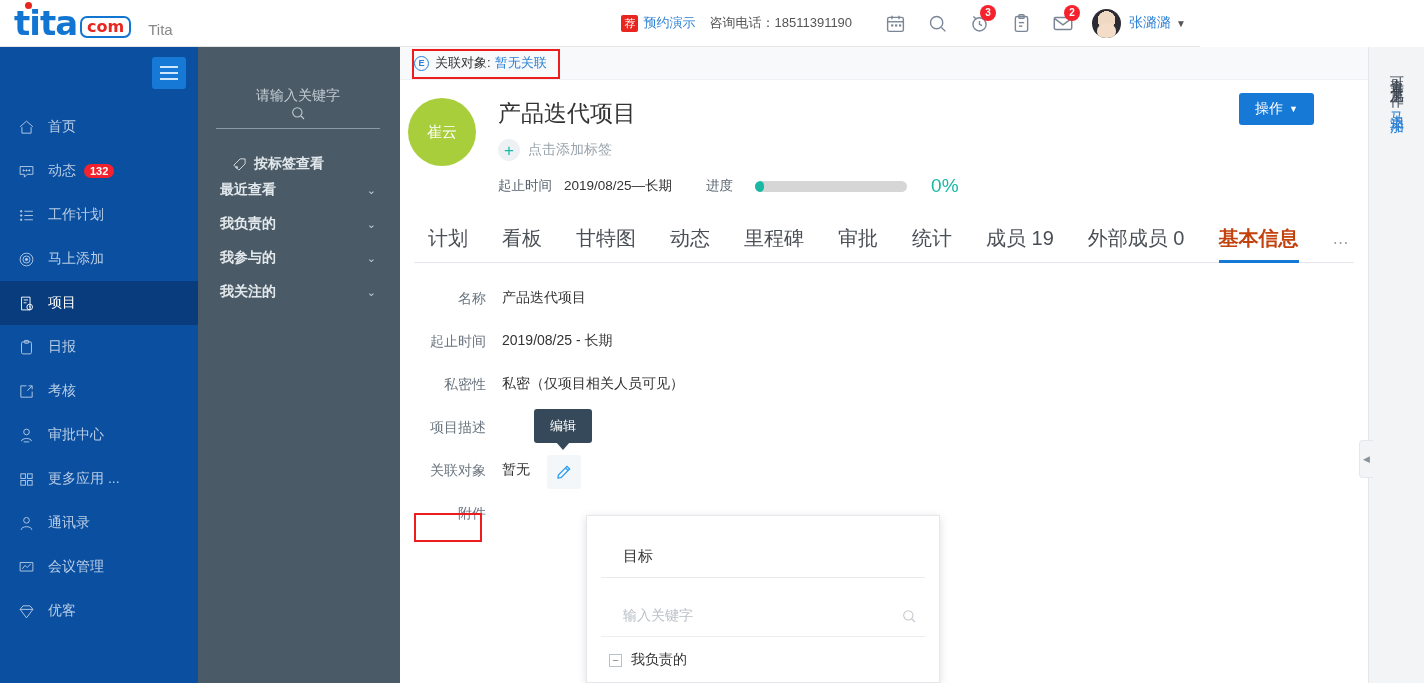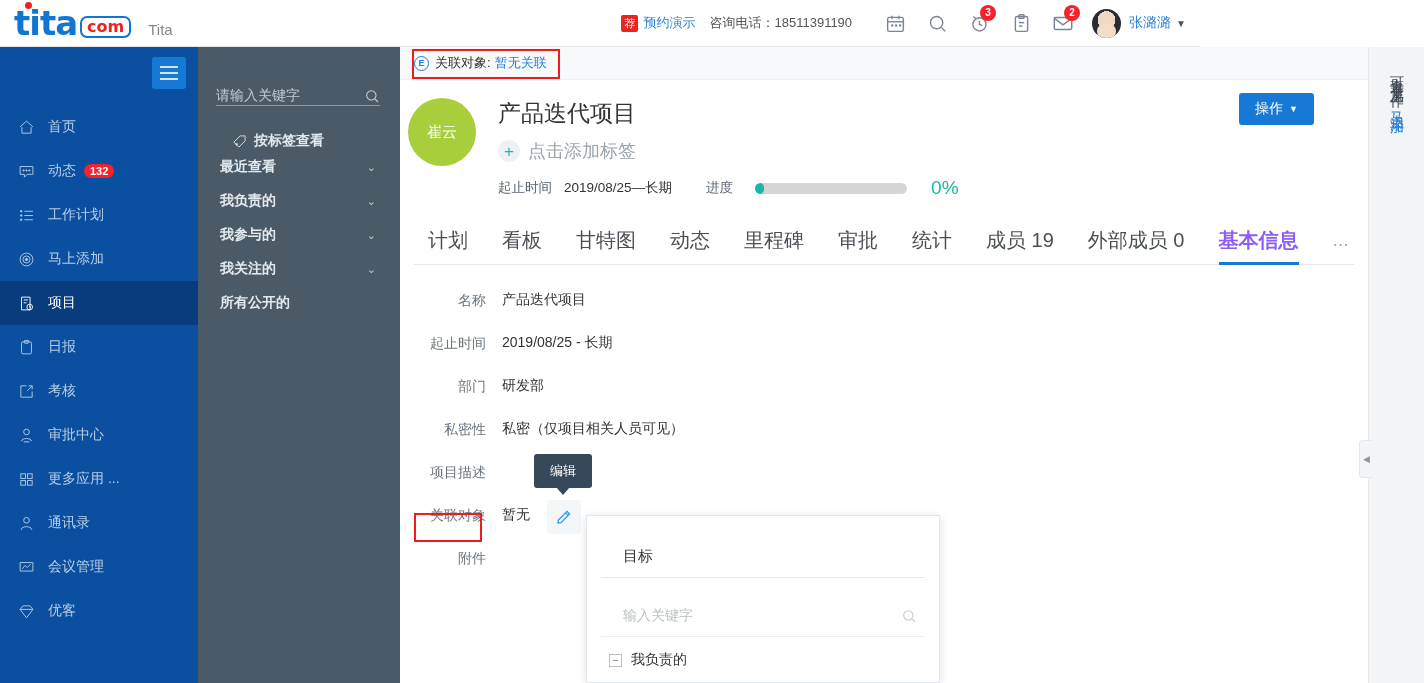--- a/index.html
+++ b/index.html
@@ -87,21 +87,21 @@
   }
   .nav-arrow { position: absolute; right: 22px; font-size: 11px; color: #8fb2d8; }
 
   
   .subnav {
     position: absolute; top: 47px; left: 198px; width: 202px; height: 636px;
     background: #4a5a66;
   }
   .sub-search {
     margin: 40px 20px 0 18px; border-bottom: 1px solid #8b9aa4;
-    display: flex; align-items: center; 
+    display: flex; align-items: center; padding-bottom: 7px; flex-direction: column;
   }
   .sub-search span { color: #c3ccd3; font-size: 14px; flex: 1; }
   .sub-search svg { stroke: #c3ccd3; fill: none; stroke-width: 1.6; }
   .sub-tag {
     display: flex; align-items: center; color: #e2e8ec; font-size: 14px;
     margin: 26px 0 0 34px; font-weight: bold;
   }
   .sub-tag svg { stroke: #e2e8ec; fill: none; stroke-width: 1.4; margin-right: 7px; }
   .sub-item {
     display: flex; align-items: center; height: 34px; color: #e2e8ec;
@@ -144,21 +144,21 @@
     justify-content: center; flex: 0 0 68px;
   }
   .proj-info { margin-left: 22px; }
   .proj-title { font-size: 23px; color: #333; }
   .tag-add { display: flex; align-items: center; margin-top: 10px; }
   .plus-circle {
     width: 22px; height: 22px; border-radius: 50%; background: #eef1f4;
     color: #18b8a5; font-size: 17px; display: flex; align-items: center;
     justify-content: center; margin-right: 8px; line-height: 1;
   }
-  .tag-add-text { color: #9aa4ad; font-size: 18px; }
+  .tag-add-text { color: #9aa4ad; font-size: 14px; }
   .proj-meta { display: flex; align-items: center; margin-top: 14px; font-size: 13.5px; }
   .meta-label { color: #5a6570; margin-right: 12px; }
   .meta-value { color: #333; margin-right: 34px; }
   .pbar {
     width: 152px; height: 11px; background: #d6d6d6; border-radius: 6px;
     margin-left: 10px; overflow: hidden; position: relative;
   }
   .pbar i { display: block; height: 100%; width: 8px; background: #18b8a5; border-radius: 6px; }
   .ppct { color: #18b8a5; font-size: 19px; margin-left: 24px; }
 
@@ -170,21 +170,21 @@
   .opbtn .c { font-size: 9px; }
 
   .tabs {
     display: flex; align-items: flex-end; margin: 20px 14px 0 14px;
     border-bottom: 1px solid #e4e8ec; padding-left: 14px;
   }
   .tab {
     font-size: 20px; color: #4a4f56; padding: 8px 0 10px 0; margin-right: 34px;
     position: relative; white-space: nowrap;
   }
-  .tab.active { color: #8b5cf6; font-weight: bold; }
+  .tab.active { color: #c2410c; font-weight: bold; }
   .tab.active::after {
     content: ""; position: absolute; left: 0; right: 0; bottom: -1px;
     height: 3px; background: #1779d6;
   }
   .tab.dots { color: #9aa4ad; font-size: 16px; margin-right: 0; }
 
   .form { margin: 26px 0 0 0; }
   .frow { display: flex; align-items: flex-start; margin-bottom: 24px; position: relative; }
   .flabel {
     width: 86px; text-align: right; color: #6b757f; font-size: 14px;
@@ -511,23 +511,20 @@
       <span>我负责的</span>
       <span class="chev">⌄</span>
     </div>
     <div class="sub-item">
       <span>我参与的</span>
       <span class="chev">⌄</span>
     </div>
     <div class="sub-item">
       <span>我关注的</span>
       <span class="chev">⌄</span>
-    </div>
-    <div class="sub-item">
-      <span>所有公开的</span>
     </div>
   </div>
 
   <div class="collapse-handle">◀</div>
 
   <div class="main">
 
     <div class="relbar">
       <div class="relbar-inner">
         <span class="e-circle">E</span>
@@ -577,24 +574,20 @@
     <div class="form">
       <div class="frow">
         <div class="flabel">名称</div>
         <div class="fvalue">产品迭代项目</div>
       </div>
       <div class="frow">
         <div class="flabel">起止时间</div>
         <div class="fvalue">2019/08/25 - 长期</div>
       </div>
       <div class="frow">
-        <div class="flabel">部门</div>
-        <div class="fvalue">研发部</div>
-      </div>
-      <div class="frow">
         <div class="flabel">私密性</div>
         <div class="fvalue">私密（仅项目相关人员可见）</div>
       </div>
       <div class="frow">
         <div class="flabel">项目描述</div>
         <div class="fvalue"></div>
       </div>
       <div class="frow">
         <div class="flabel">关联对象</div>
         <div class="fvalue">暂无</div>

